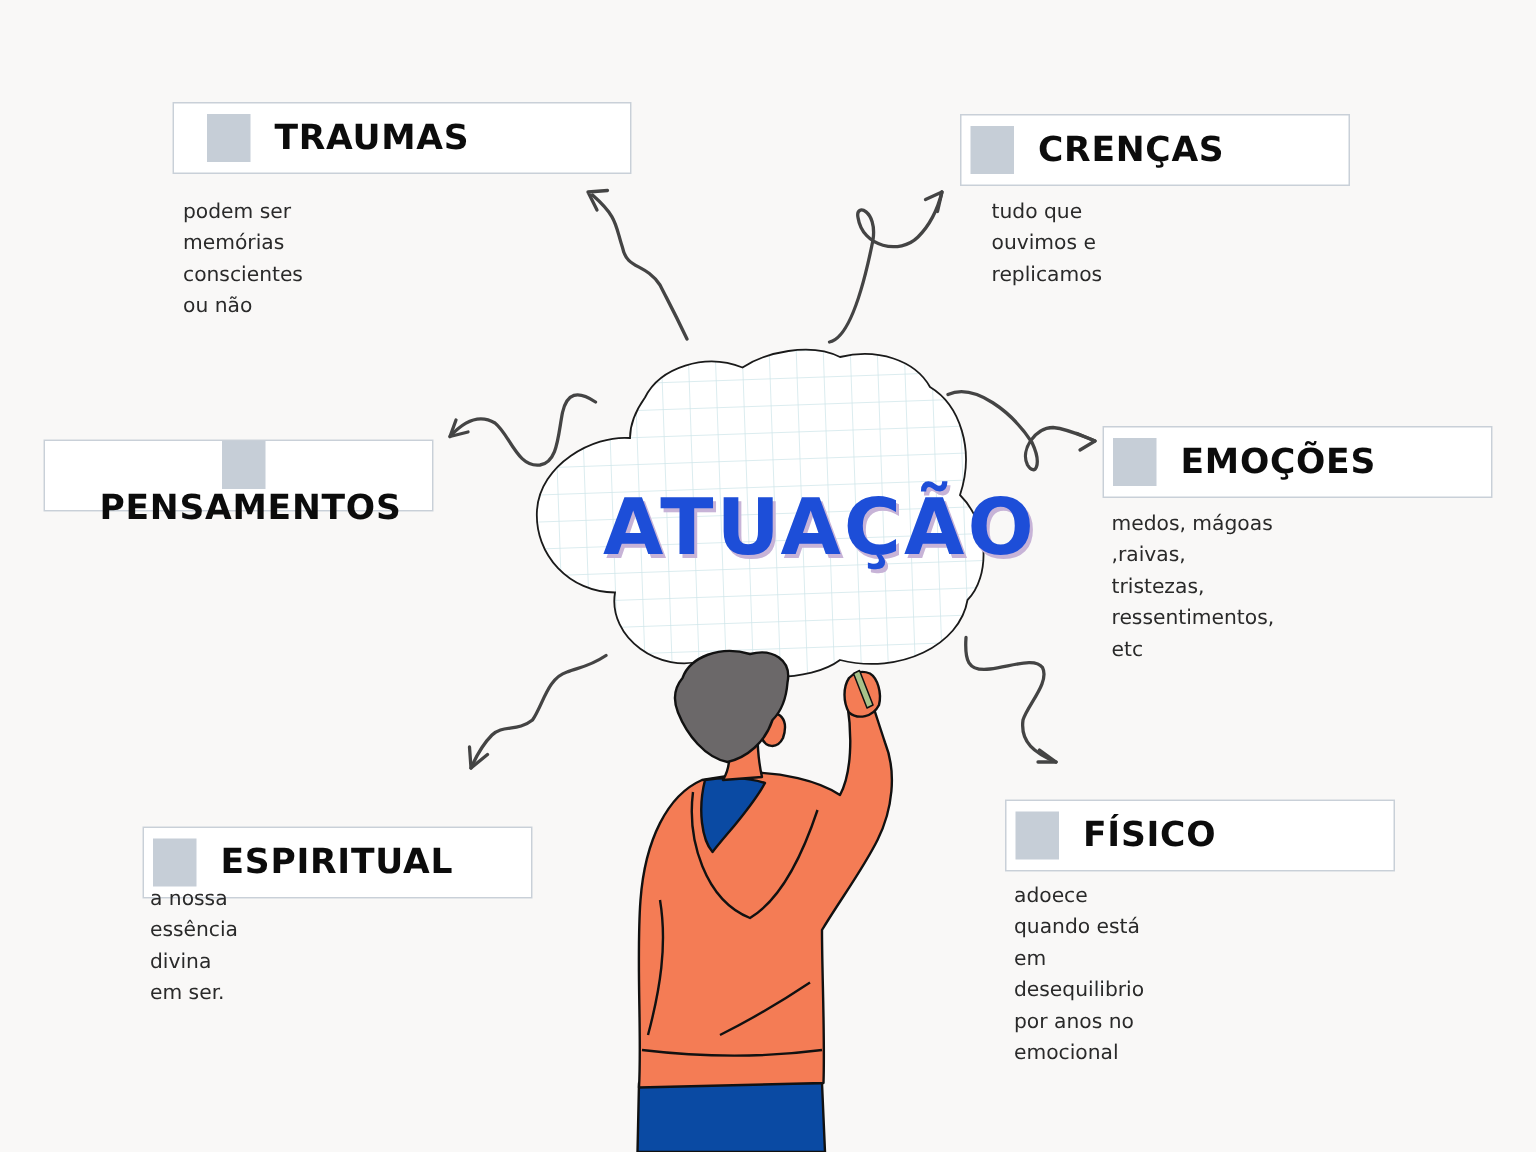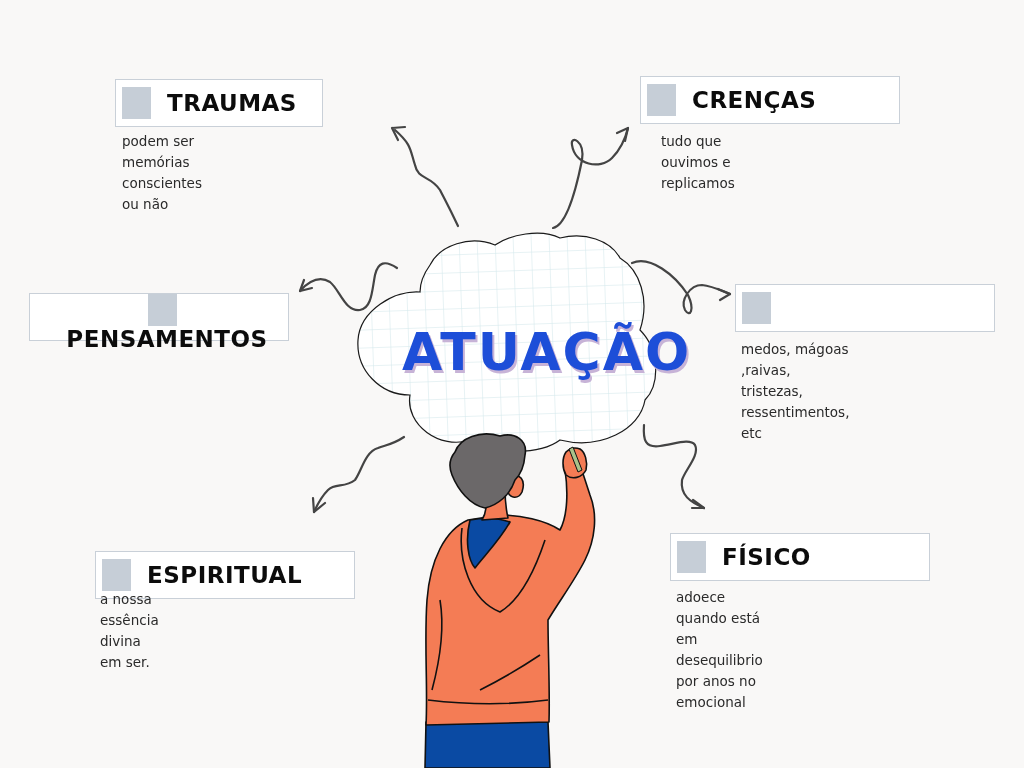--- a/index.html
+++ b/index.html
@@ -131,21 +131,21 @@
 
       <path d="M566,452 C562,458 562,468 566,475 C572,480 582,478 586,470 C588,462 585,452 580,449 C575,447 570,448 566,452 Z" fill="#f47c55"></path>
 
       <path d="M569,449 L578,472 L582,470 L573,447 Z" fill="#a8c28a" stroke-width="1"></path>
     </g>
   </svg>
 
   <div class="center-title">ATUAÇÃO</div>
 
   <div class="node">
-    <div class="label-box" style="left:115px; top:79px; width:208px;">
+    <div class="label-box" style="left:115px; top:68px; width:306px;padding-left:16px;">
       <span class="sq"></span>
       <span class="title">TRAUMAS</span>
     </div>
     <div class="desc" style="left:122px; top:131px;">podem ser memórias
 conscientes ou não</div>
   </div>
 
   <div class="node">
     <div class="label-box" style="left:640px; top:76px; width:260px;">
       <span class="sq"></span>
@@ -158,20 +158,21 @@
   <div class="node">
     <div class="label-box" style="left:29px; top:293px; width:260px;flex-direction:column;">
       <span class="sq"></span>
       <span class="title">PENSAMENTOS</span>
     </div>
   </div>
 
   <div class="node">
     <div class="label-box" style="left:735px; top:284px; width:260px;">
       <span class="sq"></span>
+      <span class="title">EMOÇÕES</span>
     </div>
     <div class="desc" style="left:741px; top:339px;">medos, mágoas ,raivas,
 tristezas, ressentimentos, etc</div>
   </div>
 
   <div class="node">
     <div class="label-box" style="left:95px; top:533px; width:260px;margin-top:18px;">
       <span class="sq"></span>
       <span class="title">ESPIRITUAL</span>
     </div>

